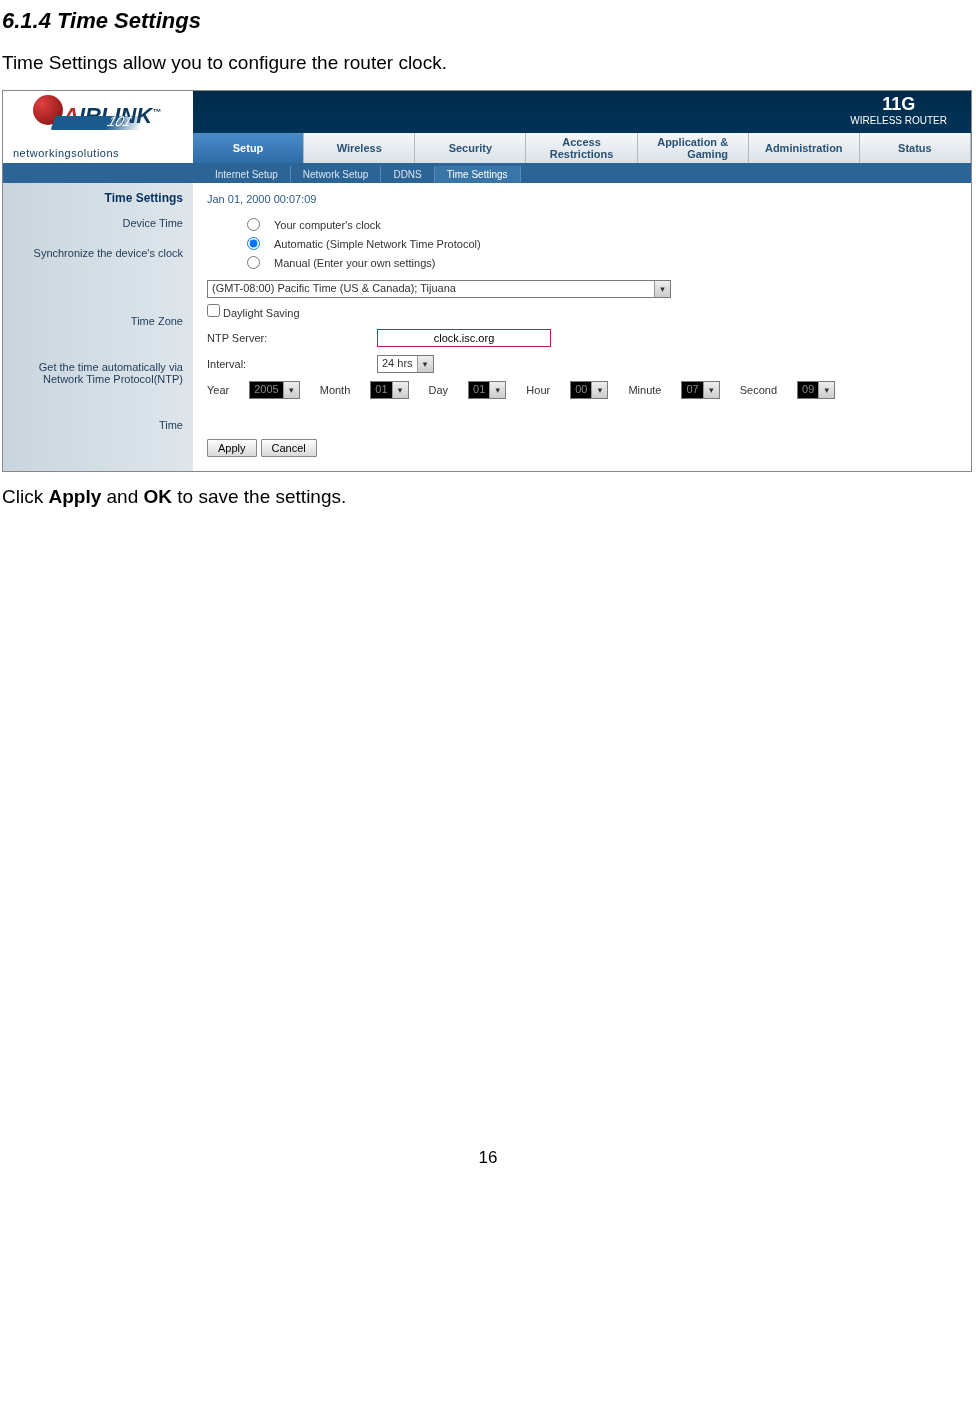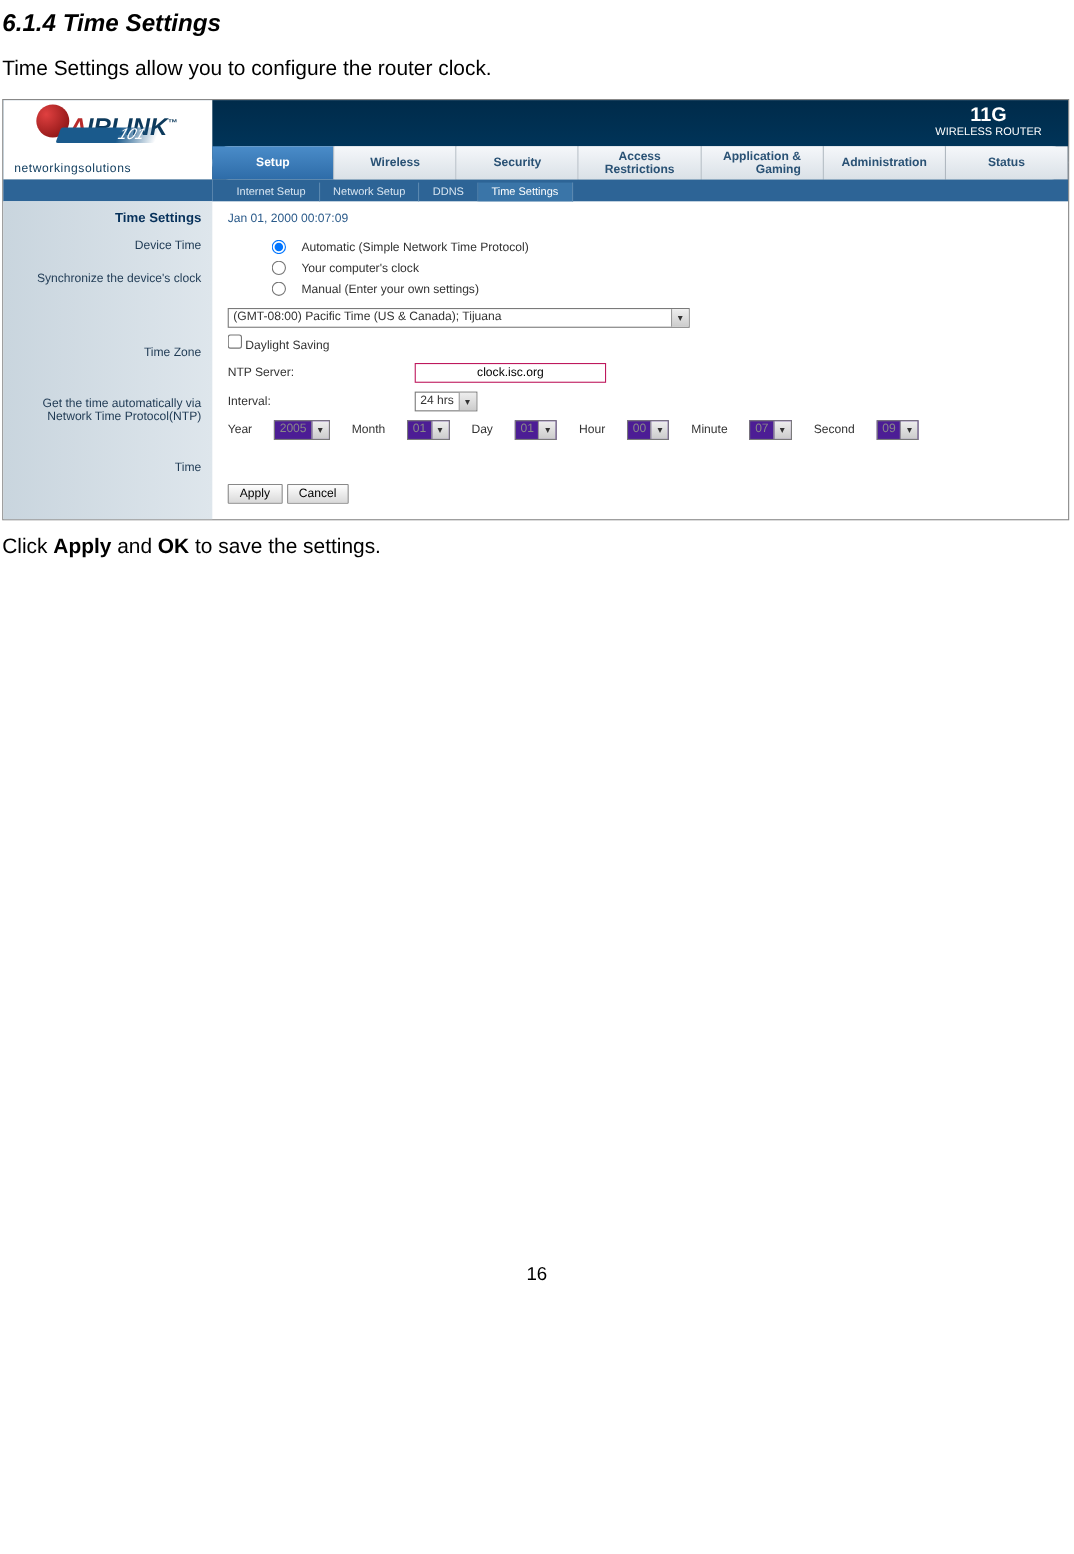--- a/index.html
+++ b/index.html
@@ -94,21 +94,20 @@
       font-weight: bold;
     }
     .main-tabs {
       display: flex;
       margin-left: 190px;
       margin-top: -30px;
       height: 30px;
       background: #e8edf1;
       position: relative;
       z-index: 2;
-      border-radius: 15px;
     }
     .main-tab {
       flex: 1;
       display: flex;
       align-items: center;
       justify-content: center;
       font-size: 11px;
       font-weight: bold;
       color: #2a5275;
       border-right: 1px solid #b0b8c0;
@@ -244,21 +243,21 @@
     .time-row {
       display: flex;
       align-items: center;
       gap: 20px;
       margin-top: 4px;
     }
     .time-row .tlbl {
       font-size: 11px;
     }
     .disabled-select {
-      background: #4c1d95;
+      background: #000000;
       color: #888;
     }
     .btn-row {
       margin-top: 40px;
       display: flex;
       gap: 4px;
     }
     .btn {
       border: 1px solid #888;
       background: linear-gradient(to bottom, #fefefe, #d9d9d9);
@@ -341,35 +340,35 @@
       </div>
       <div class="gap-md"></div>
       <div class="lbl">Time</div>
     </div>
 
     <div class="right-col">
       <div class="device-time-val">Jan 01, 2000 00:07:09</div>
 
       <div class="radio-group">
         <div class="radio-row">
+          <input type="radio" name="sync" style="">
+          <span>Your computer's clock</span>
+        </div>
+        <div class="radio-row">
           <input type="radio" name="sync" checked="" style="">
           <span>Automatic (Simple Network Time Protocol)</span>
-        </div>
-        <div class="radio-row">
-          <input type="radio" name="sync" style="">
-          <span>Your computer's clock</span>
         </div>
         <div class="radio-row">
           <input type="radio" name="sync" style="">
           <span>Manual (Enter your own settings)</span>
         </div>
       </div>
 
       <div class="form-block">
-        <div class="select-wrap" style="width:420px;">
+        <div class="select-wrap" style="width:464px;">
           <div class="select-val" style="flex:1;">(GMT-08:00) Pacific Time (US &amp; Canada); Tijuana</div>
           <div class="select-btn">▾</div>
         </div>
         <div class="checkbox-row">
           <input type="checkbox" style="">
           <span>Daylight Saving</span>
         </div>
       </div>
 
       <div>

